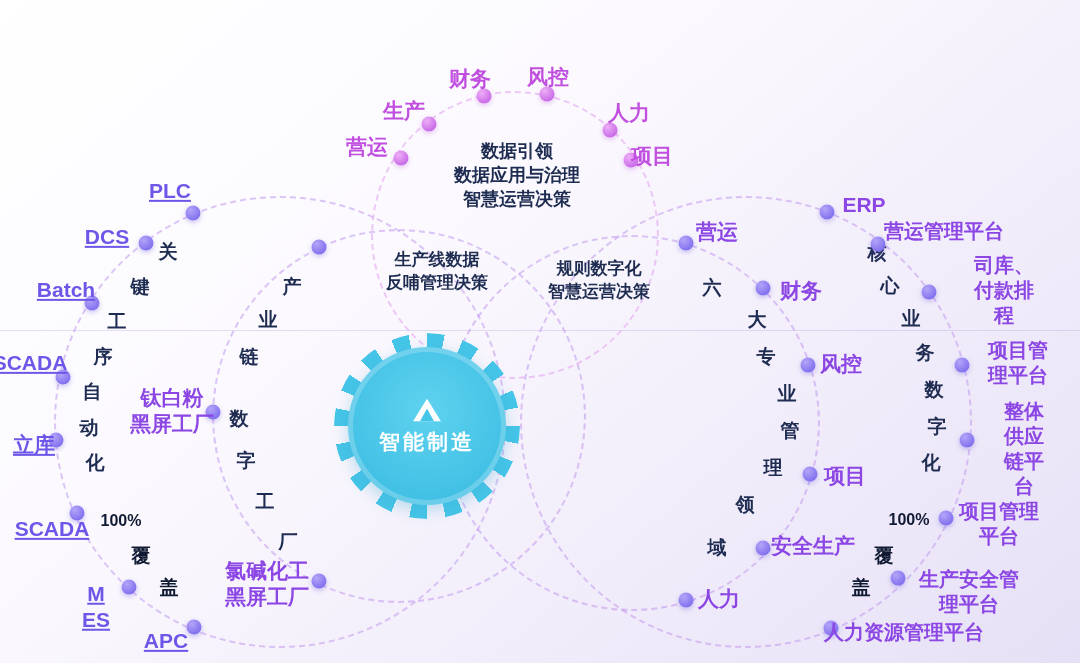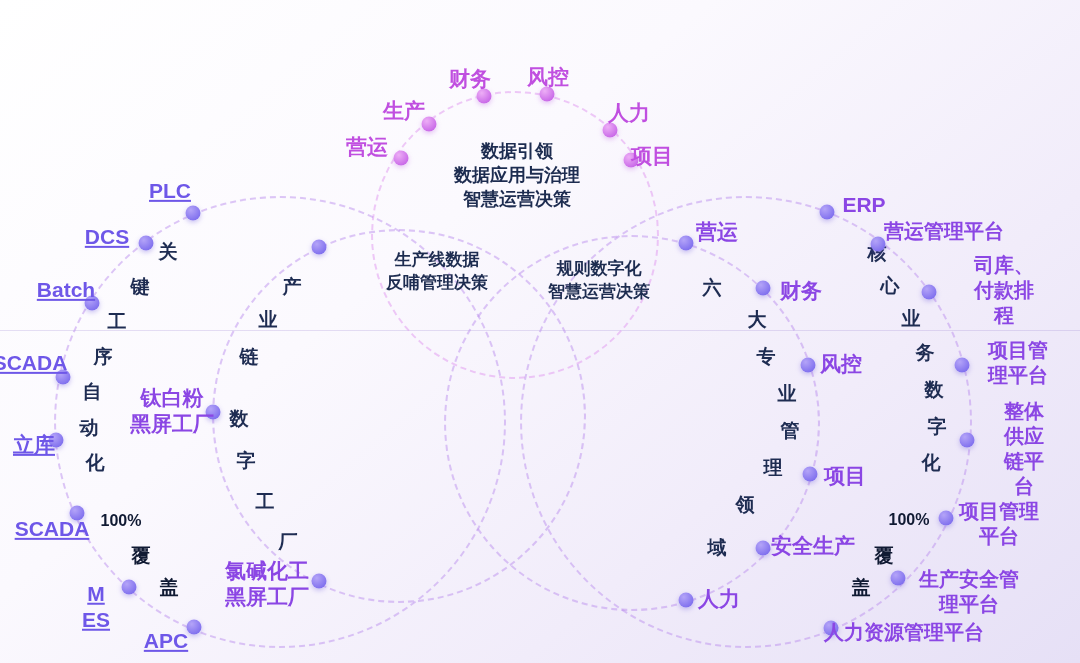--- a/index.html
+++ b/index.html
@@ -132,20 +132,30 @@
   <div class="lbl v3" style="left:172px;top:411px">钛白粉
 黑屏工厂</div>
   <div class="lbl v3" style="left:267px;top:584px">氯碱化工
 黑屏工厂</div>
 
   <div class="center-text" style="left:437px;top:248px">生产线数据
 反哺管理决策</div>
   <div class="center-text" style="left:599px;top:257px">规则数字化
 智慧运营决策</div>
 
+  <div class="gear" style="left:427px;top:426px">
+    <div class="gear-teeth"></div>
+    <div class="gear-body">
+      <svg class="gear-logo" viewBox="0 0 34 28">
+          <path d="M17 2 L32 26 H2 Z" fill="#ffffff"></path>
+          <path d="M17 12.5 L24.5 26 H9.5 Z" fill="#45c5e8"></path>
+        </svg>
+      <div class="gear-name">智能制造</div>
+    </div>
+  </div>
 
 
   <b class="arc-char" style="left:712px;top:288px">六</b>
   <b class="arc-char" style="left:757px;top:320px">大</b>
   <b class="arc-char" style="left:766px;top:357px">专</b>
   <b class="arc-char" style="left:787px;top:394px">业</b>
   <b class="arc-char" style="left:790px;top:431px">管</b>
   <b class="arc-char" style="left:773px;top:468px">理</b>
   <b class="arc-char" style="left:745px;top:505px">领</b>
   <b class="arc-char" style="left:717px;top:548px">域</b>

